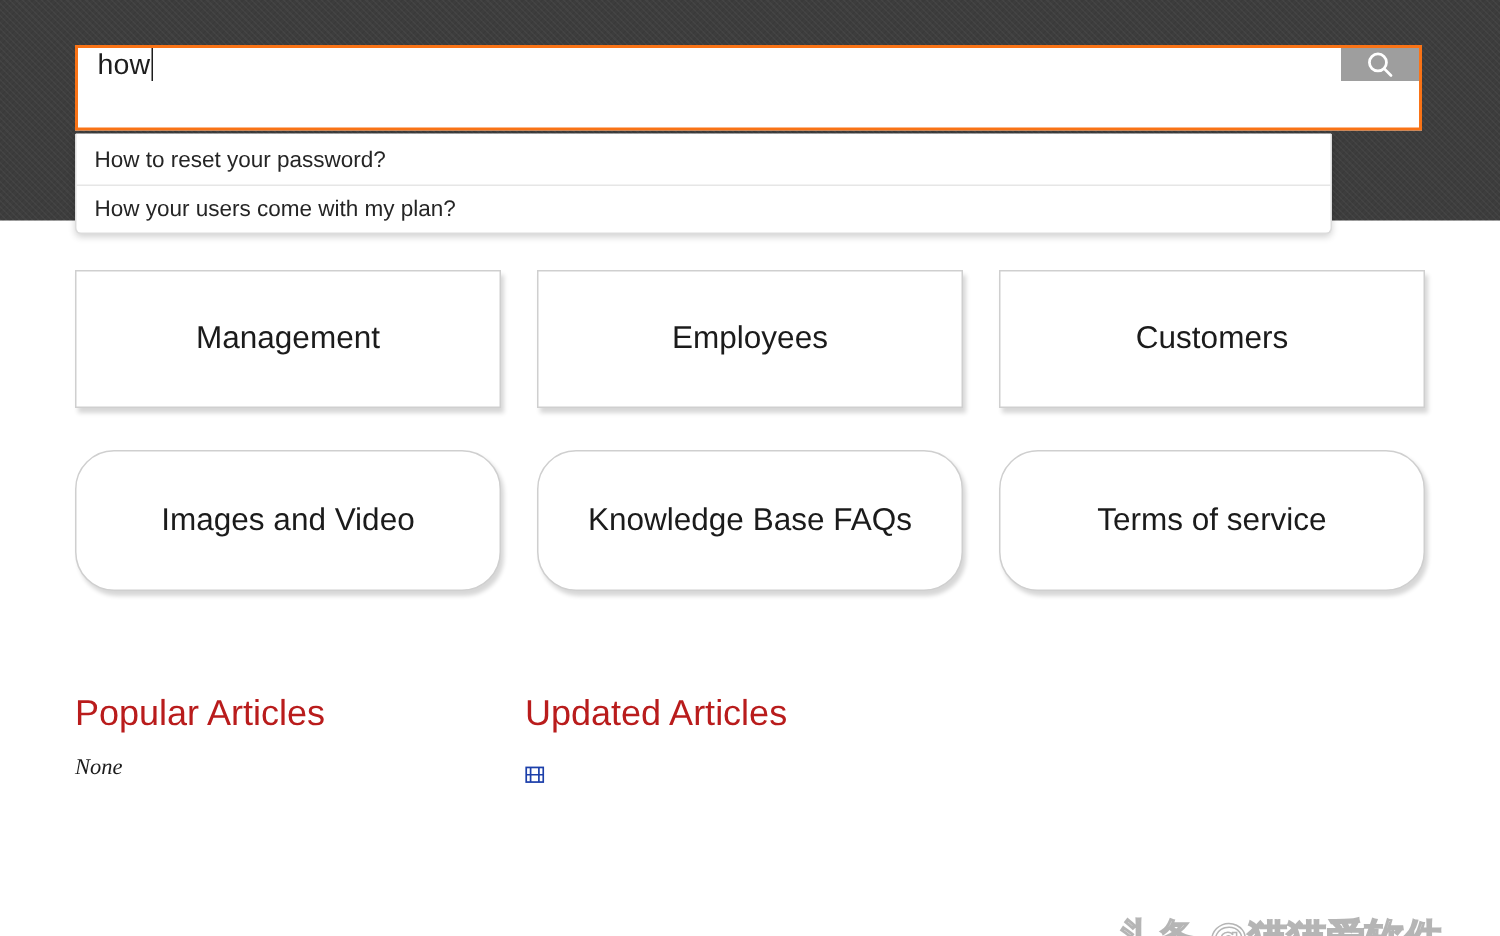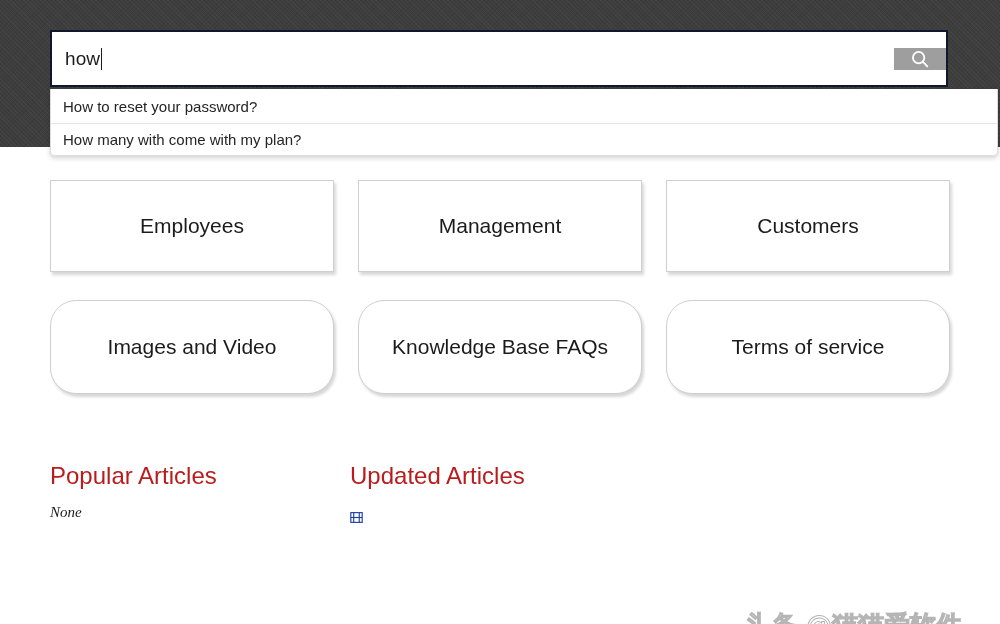--- a/index.html
+++ b/index.html
@@ -30,24 +30,24 @@
     background-image:
       repeating-linear-gradient(45deg, rgba(255,255,255,.035) 0 1px, rgba(0,0,0,0) 1px 3px),
       repeating-linear-gradient(-45deg, rgba(0,0,0,.05) 0 1px, rgba(0,0,0,0) 1px 3px);
   }
 
   
   .search-wrap {
     position: absolute;
     left: 50px; top: 30px;
     width: 898px; height: 57px;
-    border: 2px solid #0f172a;
-    background: #ffffff;
-    display: flex;
-    align-items: center;
+    border: 2px solid #f97316;
+    background: #ffffff;
+    display: flex;
+    align-items: flex-start;
     z-index: 30;
   }
   .search-input-area {
     flex: 1 1 auto;
     position: relative;
     display: flex;
     align-items: center;
     padding-left: 13px;
     background: #ffffff;
   }
@@ -75,21 +75,21 @@
     justify-content: center;
     cursor: pointer;
   }
   .search-btn svg { display: block; }
 
   
   .suggest {
     position: absolute;
     left: 50px;
     top: 89px;
-    width: 948px;
+    width: 838px;
     background: #ffffff;
     border: 1px solid #dcdcdc;
     border-top: none;
     border-radius: 0 0 4px 4px;
     box-shadow: 0 2px 5px rgba(0,0,0,.18);
     z-index: 25;
     padding: 0;
   }
   .suggest-item {
     height: 32px;
@@ -210,30 +210,30 @@
         <svg width="22" height="22" viewBox="0 0 24 24" fill="none" stroke="#ffffff" stroke-width="2" stroke-linecap="round">
           <circle cx="10.5" cy="10.5" r="6.2"></circle>
           <line x1="15.2" y1="15.2" x2="20" y2="20"></line>
         </svg>
       </span>
     </div>
   </div>
 
   <div class="suggest">
     <div class="suggest-item">How to reset your password?</div>
-    <div class="suggest-item">How many with come with my plan?</div>
+    <div class="suggest-item">How your users come with my plan?</div>
   </div>
 
   <div class="cards">
     <div class="card-row row-1">
       <div class="card">
+        <span class="card-label">Management</span>
+      </div>
+      <div class="card">
         <span class="card-label">Employees</span>
-      </div>
-      <div class="card">
-        <span class="card-label">Management</span>
       </div>
       <div class="card">
         <span class="card-label">Customers</span>
       </div>
     </div>
     <div class="card-row row-2">
       <div class="card">
         <span class="card-label">Images and Video</span>
       </div>
       <div class="card">

